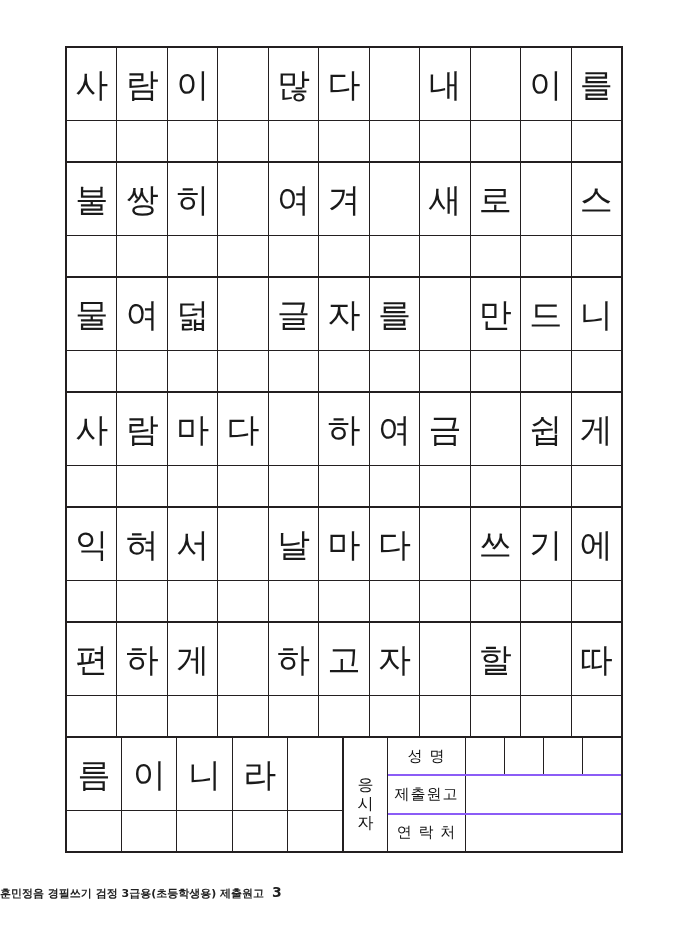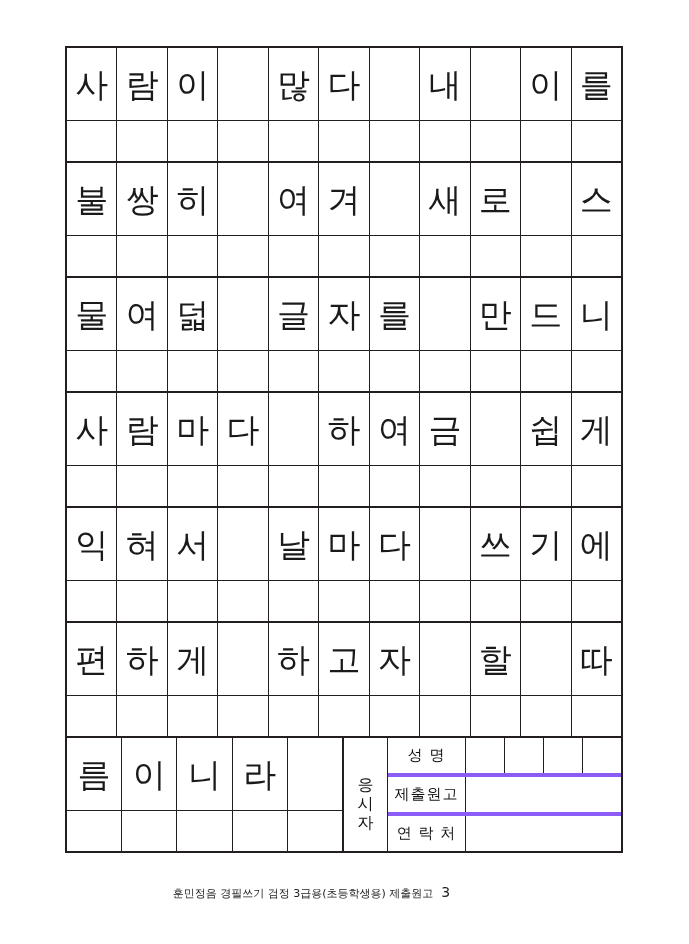--- a/index.html
+++ b/index.html
@@ -108,21 +108,21 @@
     line-height: 1;
   }
   .inforows {
     flex: 1 1 auto;
     display: flex;
     flex-direction: column;
   }
   .inforow {
     flex: 1 1 0;
     display: flex;
-    border-bottom: 4px solid #8b5cf6;
+    border-bottom: 2px solid #8b5cf6;
     box-sizing: border-box;
   }
   .inforow:last-child { border-bottom: none; }
 
   .infolabel {
     width: 78px;
     border-right: 1px solid #231f20;
     box-sizing: border-box;
     display: flex;
     align-items: center;
@@ -142,24 +142,25 @@
   }
   .infofield:last-child { border-right: none; }
   .infofield.wide { flex: 4 1 0; border-right: none; }
 
   
   .footer {
     position: absolute;
     left: 0;
     right: 66px;
     top: 884px;
-    text-align: center;
+    text-align: left;
     font-family: "DejaVu Sans", sans-serif;
     font-size: 11px;
     color: #222;
+    font-weight: bold;
   }
   .footer .pagenum {
     font-size: 14px;
     margin-left: 8px;
   }
 </style>
 </head>
 <body>
 
 <div class="page">

